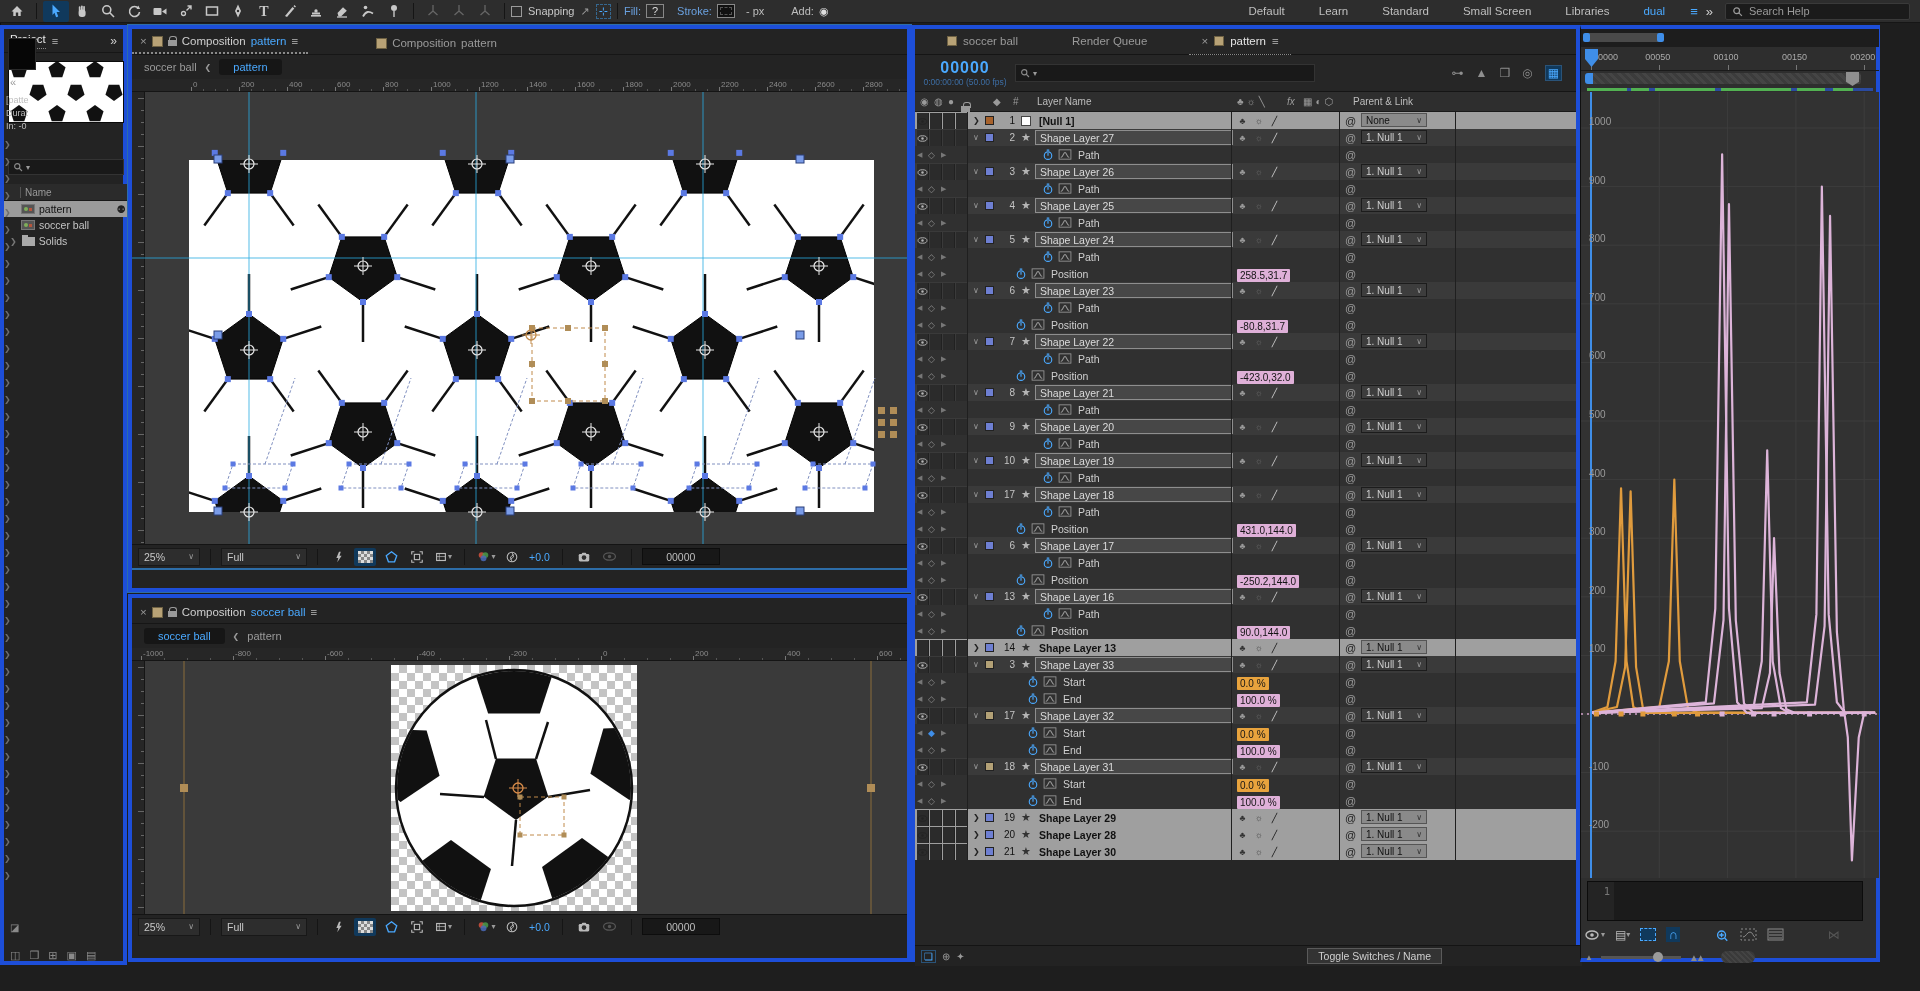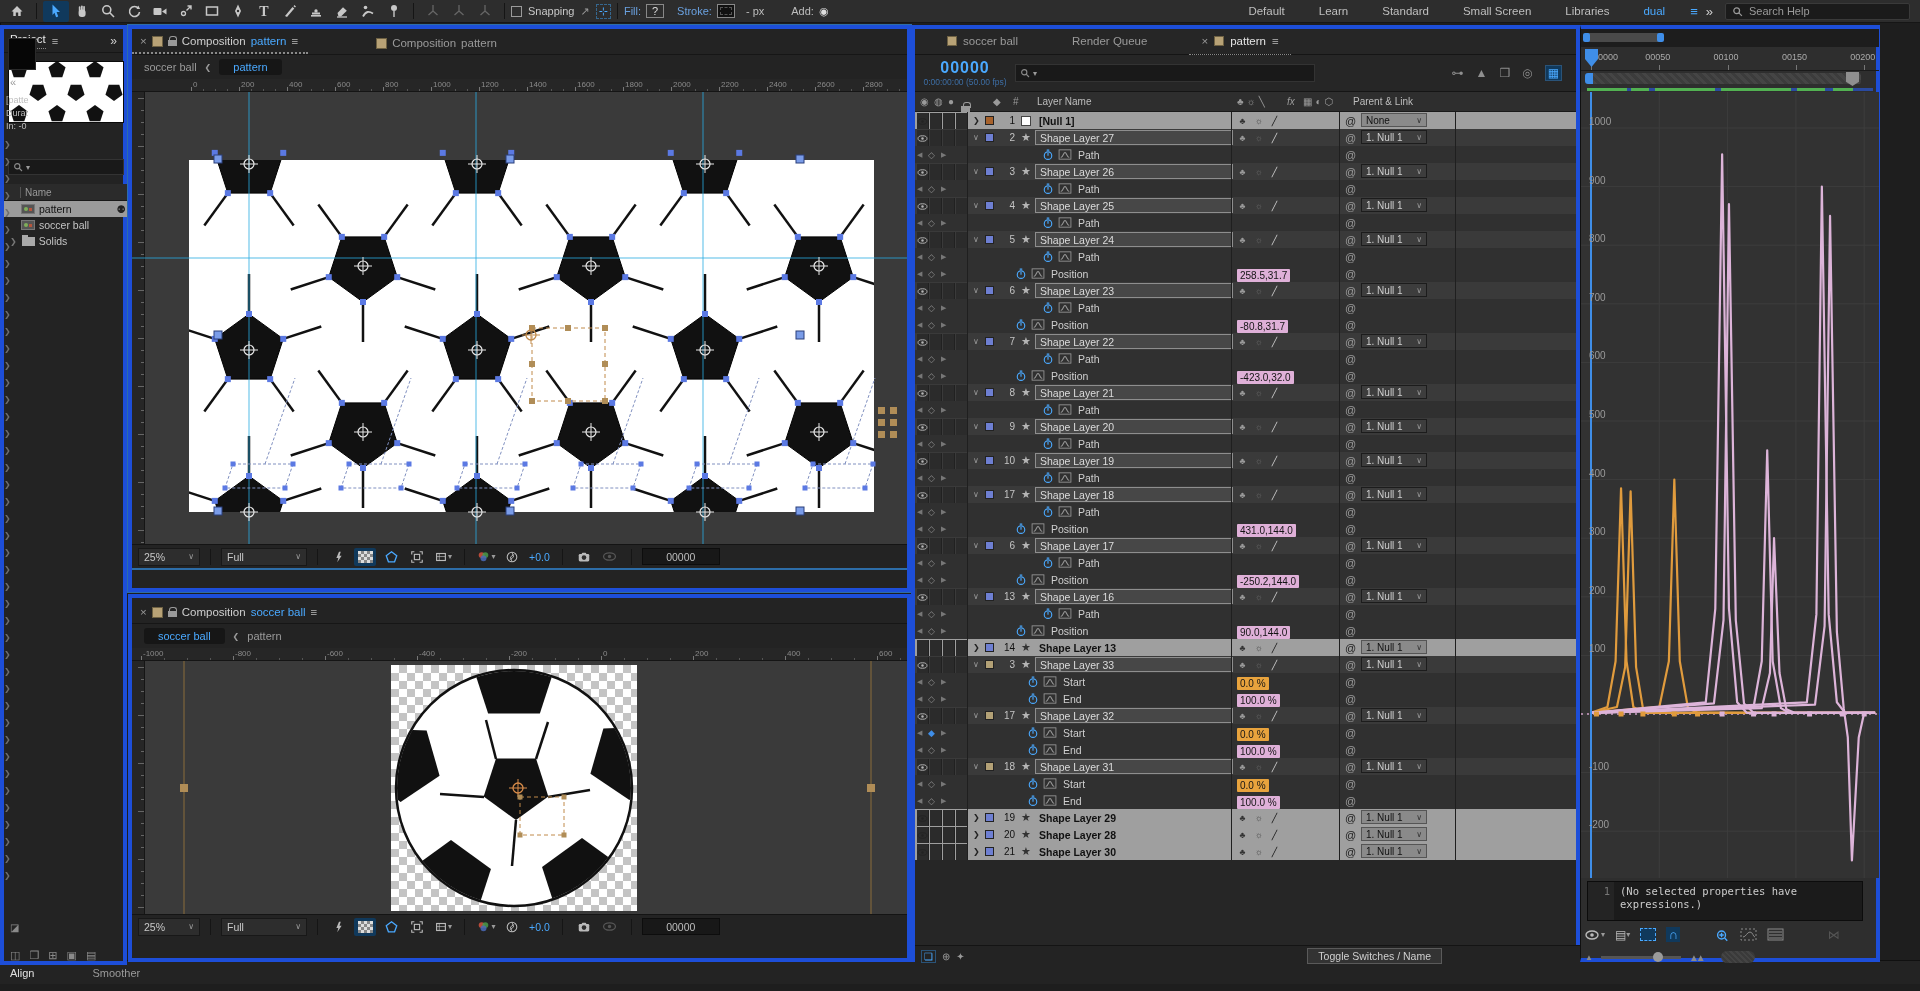--- a/index.html
+++ b/index.html
@@ -2234,21 +2234,20 @@
         <rect x="138.63600000000002" y="619.5" width="5" height="5" fill="#ddb4d9"></rect>
         <rect x="170.054" y="619.5" width="5" height="5" fill="#ddb4d9"></rect>
         <rect x="190.544" y="619.5" width="5" height="5" fill="#ddb4d9"></rect>
         <rect x="226.06" y="619.5" width="5" height="5" fill="#ddb4d9"></rect>
         <rect x="258.84400000000005" y="619.5" width="5" height="5" fill="#ddb4d9"></rect>
         <rect x="280.70000000000005" y="619.5" width="5" height="5" fill="#ddb4d9"></rect>
         <line x1="10" y1="0" x2="10" y2="786" stroke="#3f8ee8" stroke-width="2"></line>
       </svg>
     <div id="exprbox">
       <div style="width:26px;background:#242424;color:#777;text-align:right;padding:3px 4px 0 0;">1</div>
-      <div style="flex:1;color:#cccccc;padding:3px 2px 0 6px;line-height:13px;">(No selected properties have expressions.)</div>
     </div>
     <div class="abs row" style="left:4px;top:898px;gap:10px;">
       <span class="row">
           <svg width="16" height="12" viewBox="0 0 16 12">
             <ellipse cx="7" cy="6" rx="6" ry="4" fill="none" stroke="#bbb" stroke-width="1.4"></ellipse>
             <circle cx="7" cy="6" r="1.8" fill="#bbb"></circle>
           </svg>
           <span class="chev">▾</span>
         </span>
       <span class="row" style="color:#bbb;font-size:12px;">▤<span class="chev">▾</span></span>
@@ -2344,18 +2343,14 @@
         <span class="abs" style="left:4px;top:786px;color:#6e6e6e;font-size:8px;">❯</span>
         <span class="abs" style="left:4px;top:803px;color:#6e6e6e;font-size:8px;">❯</span>
         <span class="abs" style="left:4px;top:820px;color:#6e6e6e;font-size:8px;">❯</span>
         <span class="abs" style="left:4px;top:837px;color:#6e6e6e;font-size:8px;">❯</span>
         <span class="abs" style="left:4px;top:854px;color:#6e6e6e;font-size:8px;">❯</span>
         <span class="abs" style="left:4px;top:871px;color:#6e6e6e;font-size:8px;">❯</span>
       </div>
     <div class="abs" style="left:10px;top:922px;color:#8a8a8a;font-size:10px;">◪</div>
   </div>
 
-  <div id="statusbar">
-    <span style="margin-left:10px;color:#e0e0e0;">Align</span>
-    <span style="margin-left:58px;color:#9a9a9a;">Smoother</span>
-  </div>
 
 </div>
 
 </body></html>

